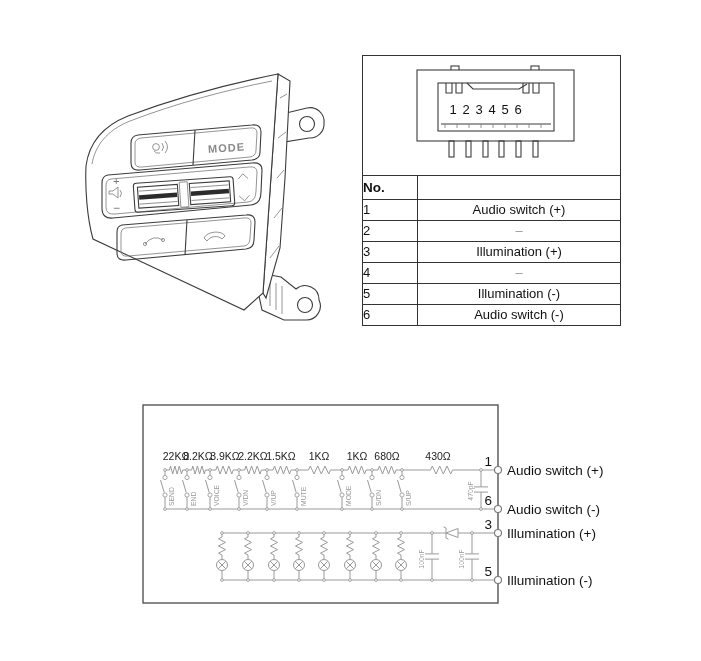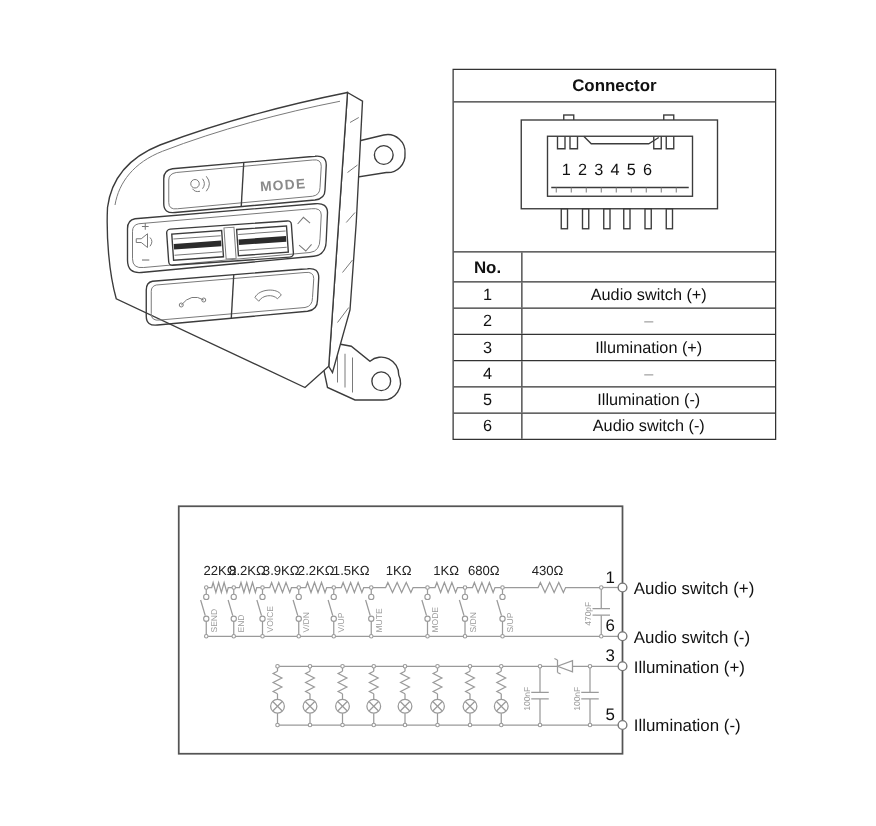--- a/index.html
+++ b/index.html
@@ -8,21 +8,21 @@
   svg{display:block;}
   svg text{font-family:"Liberation Sans",sans-serif;}
 
   
   .conn-table{position:absolute;left:362px;top:55px;width:259px;
               border:1.5px solid #333;background:#fff;box-sizing:border-box;}
   .ct-title{height:25px;line-height:25px;text-align:center;font-weight:bold;
             font-size:13.5px;border-bottom:1.5px solid #333;}
   .ct-image{height:119px;border-bottom:1.5px solid #333;position:relative;}
   .ct-row{display:flex;}
-  .ct-no{width:55px;flex:0 0 55px;text-align:center;border-right:1px solid #333;
+  .ct-no{width:55px;flex:0 0 55px;border-right:1px solid #333;
          box-sizing:border-box;}
   .ct-desc{flex:1;text-align:center;}
   .ct-head{font-weight:bold;font-size:13.5px;height:23px;line-height:23px;
            border-bottom:1.5px solid #333;}
   .ct-data{font-size:13px;height:20px;line-height:20px;border-bottom:1px solid #333;}
   .ct-data:last-child{border-bottom:none;}
   .ct-data.grp{border-bottom:1.5px solid #333;}
   .muted{color:#999;}
 
   
@@ -126,21 +126,20 @@
         <circle class="thin" cx="89" cy="186" r="1.6"></circle>
         <circle class="thin" cx="107" cy="182" r="1.6"></circle>
       </g>
       <g>
         <path class="thin" d="M148,180 C151,173 166,172 169,178 L166,181 C162,177 154,178 151,183 Z"></path>
       </g>
     </g>
   </svg>
 
   <div class="conn-table">
-    <div class="ct-title">Connector</div>
     <div class="ct-image">
       <svg width="259" height="119" viewBox="0 0 259 119">
         <rect class="k" x="88" y="10" width="8" height="5" fill="#fff"></rect>
         <rect class="k" x="168" y="10" width="8" height="5" fill="#fff"></rect>
         <rect class="kf" x="54" y="14" width="157" height="71"></rect>
         <rect class="k" x="75" y="27" width="116" height="48" fill="#fff"></rect>
         <path class="k" d="M83,27 v10 h6 v-10 M93,27 v10 h6 v-10"></path>
         <path class="k" d="M160,27 v10 h6 v-10 M170,27 v10 h6 v-10"></path>
         <path class="k" d="M104,27 l6,6 h46 l8,-5 M110,33 h45"></path>
         <line class="k" x1="78" y1="68" x2="188" y2="68"></line>

